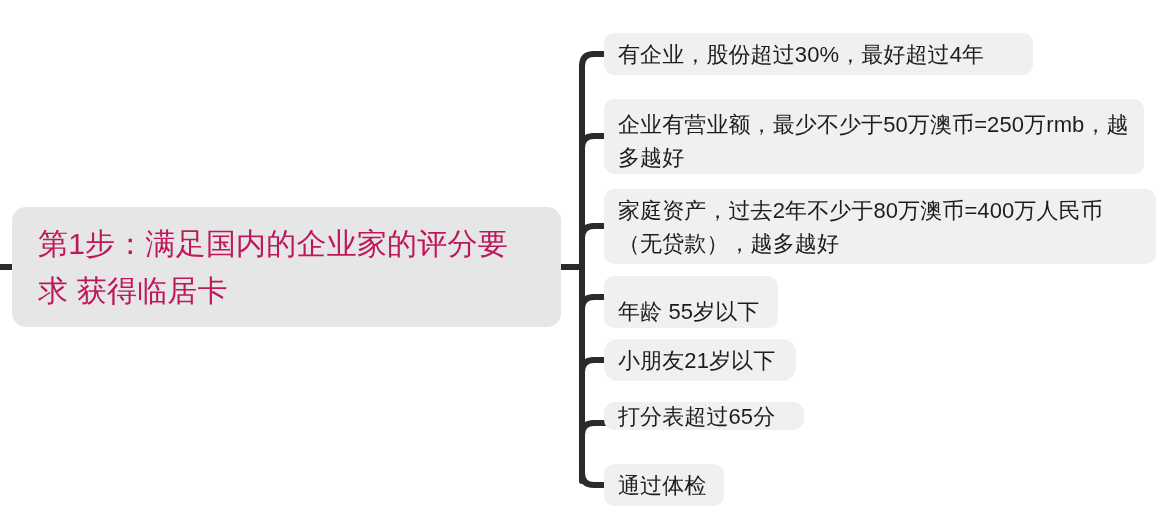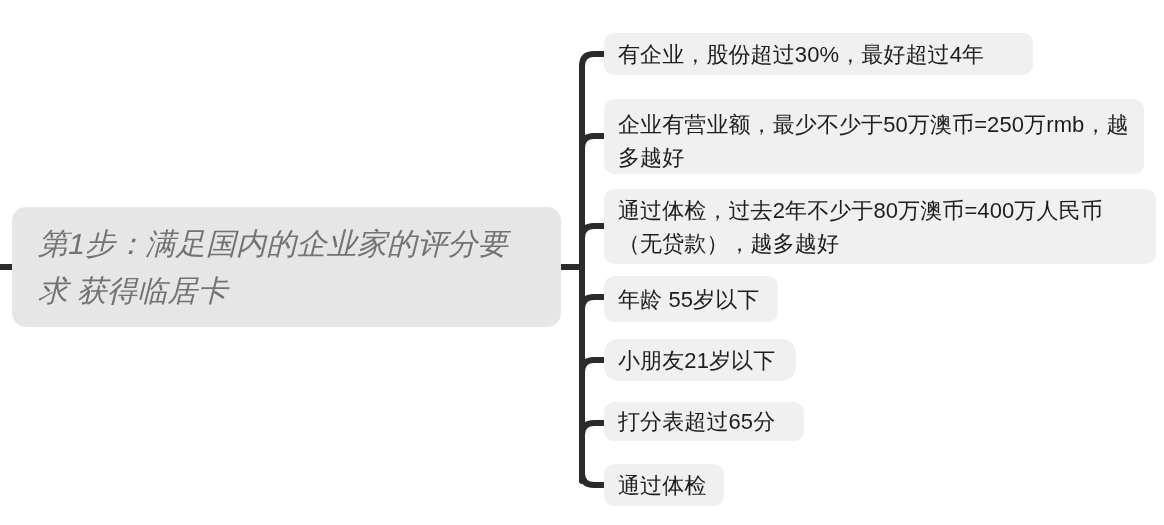--- a/index.html
+++ b/index.html
@@ -41,40 +41,39 @@
     border-radius: 14px;
     left: 12px;
     top: 207px;
     width: 549px;
     height: 120px;
     padding: 0 26px;
   }
   .root-node .node-text {
     font-size: 30px;
     line-height: 47px;
-    color: #737373;
+    color: #be185d;
     letter-spacing: 0.2px;
-    font-style: italic;
   }
   .child-node {
     background: #f0f0f0;
     padding: 0 14px;
   }
   .child-node .node-text {
     font-size: 22px;
     line-height: 33px;
     color: #1d1d1f;
     letter-spacing: 0.1px;
   }
   .n0 { left: 604px; top: 33px;  width: 429px; height: 42px; }
   .n1 { left: 604px; top: 99px;  width: 540px; height: 75px; align-items: flex-end; }
   .n2 { left: 604px; top: 189px; width: 552px; height: 75px; }
-  .n3 { left: 604px; top: 276px; width: 174px; height: 46px; }
+  .n3 { left: 604px; top: 276px; width: 174px; height: 52px; align-items: flex-end; }
   .n4 { left: 604px; top: 339px; width: 192px; height: 42px; border-radius: 14px; }
-  .n5 { left: 604px; top: 402px; width: 200px; height: 39px; }
+  .n5 { left: 604px; top: 402px; width: 200px; height: 28px; }
   .n6 { left: 604px; top: 464px; width: 120px; height: 42px; align-items: center; }
 </style>
 </head>
 <body>
 
 <div id="canvas">
 
   <svg id="connectors" viewBox="0 0 1164 525" width="1164" height="525" xmlns="http://www.w3.org/2000/svg">
 
     <path d="M 0 267 L 14 267" stroke="#2b2b2b" stroke-width="6" fill="none" stroke-linecap="butt"></path>
@@ -104,21 +103,21 @@
 
   <div class="node child-node n0">
     <span class="node-text">有企业，股份超过30%，最好超过4年</span>
   </div>
 
   <div class="node child-node n1">
     <span class="node-text">企业有营业额，最少不少于50万澳币=250万rmb，越多越好</span>
   </div>
 
   <div class="node child-node n2">
-    <span class="node-text">通过体检，过去2年不少于80万澳币=400万人民币（无贷款），越多越好</span>
+    <span class="node-text">家庭资产，过去2年不少于80万澳币=400万人民币（无贷款），越多越好</span>
   </div>
 
   <div class="node child-node n3">
     <span class="node-text">年龄 55岁以下</span>
   </div>
 
   <div class="node child-node n4">
     <span class="node-text">小朋友21岁以下</span>
   </div>
 

